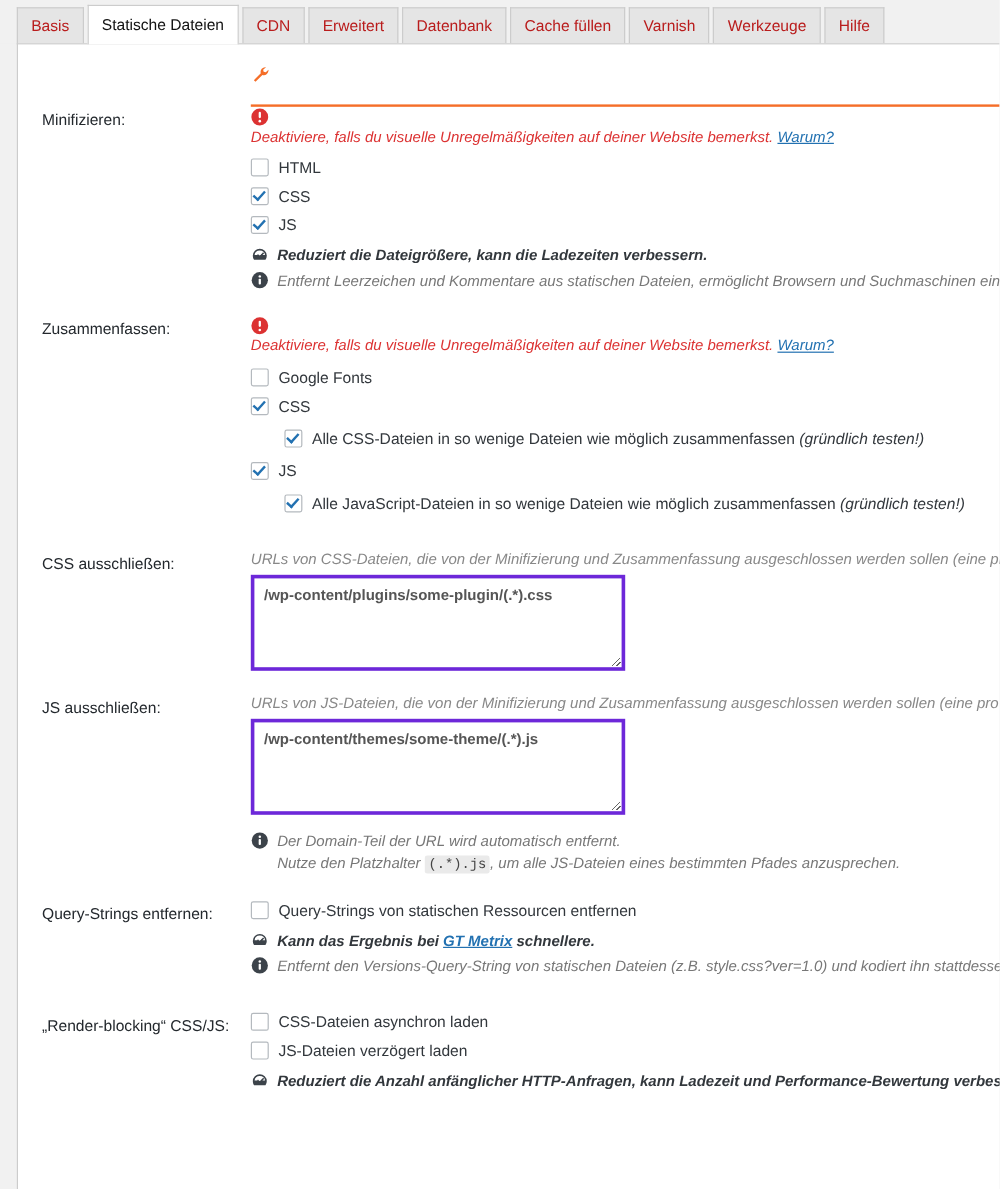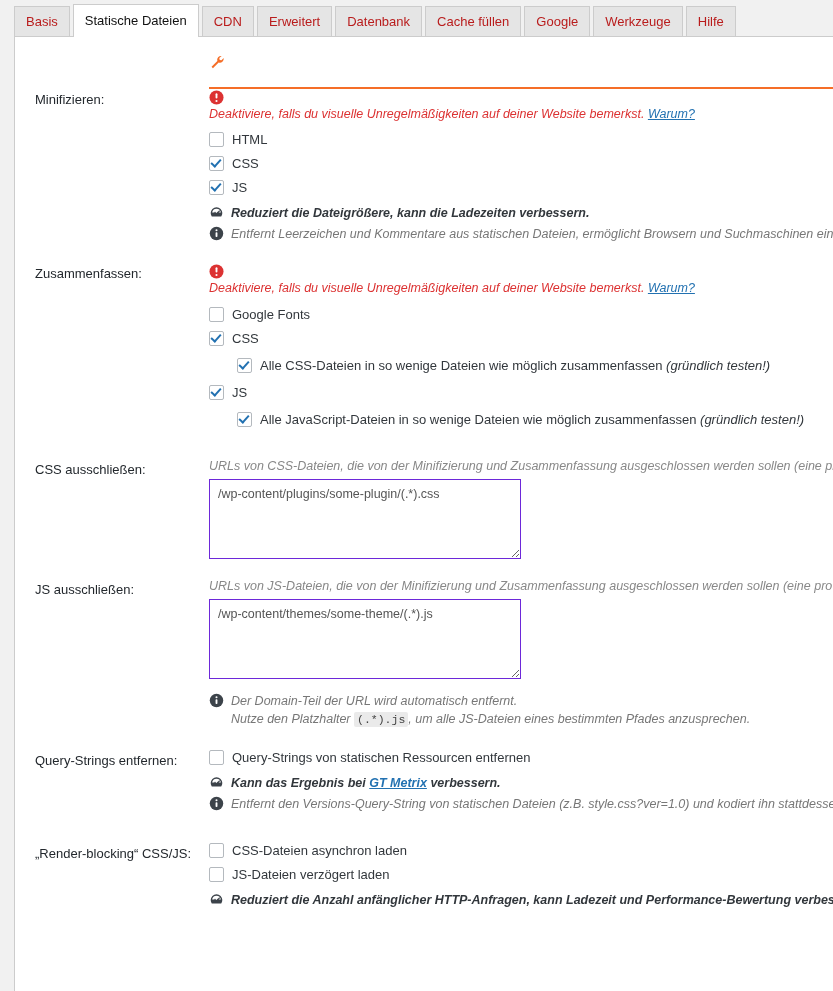--- a/index.html
+++ b/index.html
@@ -210,31 +210,32 @@
   .ta-help {
     font-style: italic;
     color: #888;
     font-size: 12.5px;
     margin-bottom: 6px;
     white-space: nowrap;
   }
   textarea.box {
     width: 312px;
     height: 80px;
-    border: 1px solid #6d28d9;
+    border: 3px solid #6d28d9;
     background: #fff;
     font-family: "Liberation Sans", sans-serif;
     font-size: 12.5px;
     color: #555;
     padding: 6px 8px;
     box-sizing: border-box;
     resize: both;
     outline: none;
     display: block;
     line-height: 1.4;
+    font-weight: bold;
   }
   .code {
     font-family: "Liberation Mono", monospace;
     background: #eaeaea;
     color: #444;
     font-style: normal;
     padding: 1px 3px;
     font-size: 11.5px;
     border-radius: 2px;
   }
@@ -251,21 +252,21 @@
 <body>
 
 <div class="tabwrap">
   <div class="tabstrip" id="tabstrip">
       <div class="tab">Basis</div>
       <div class="tab active">Statische Dateien</div>
       <div class="tab">CDN</div>
       <div class="tab">Erweitert</div>
       <div class="tab">Datenbank</div>
       <div class="tab">Cache füllen</div>
-      <div class="tab">Google</div>
+      <div class="tab">Varnish</div>
       <div class="tab">Werkzeuge</div>
       <div class="tab">Hilfe</div>
     </div>
 </div>
 
 <div class="panel">
 
   <div class="headblock">
     <div class="wrench-row">
       <span class="wrench">
@@ -431,21 +432,21 @@
         <span class="ico">
           <svg width="15" height="15" viewBox="0 0 16 16" aria-hidden="true">
             <path d="M8 2.4a6.2 6.2 0 0 0-6.2 6.2c0 1.35.43 2.6 1.16 3.62h10.08A6.16 6.16 0 0 0 14.2 8.6 6.2 6.2 0 0 0 8 2.4zm0 1.5a4.7 4.7 0 0 1 4.66 4.1H10.3l-.7-.95L8 9.1 6.4 7.05l-.7.95H3.34A4.7 4.7 0 0 1 8 3.9z" fill="#3c434a"></path>
             <circle cx="8" cy="9.7" r="1.5" fill="#3c434a"></circle>
             <path d="M8 9.7 11.4 6" stroke="#3c434a" stroke-width="1.3" fill="none"></path>
           </svg>
         </span>
         <span>
           <span>Kann das Ergebnis bei</span>
           <a href="#">GT Metrix</a>
-          <span>verbessern.</span>
+          <span>schnellere.</span>
         </span>
       </div>
 
       <div class="note note-info">
         <span class="ico">
           <svg width="15" height="15" viewBox="0 0 16 16" aria-hidden="true">
             <circle cx="8" cy="8" r="7.2" fill="#3c434a"></circle>
             <circle cx="8" cy="4.6" r="1.1" fill="#fff"></circle>
             <rect x="7" y="6.6" width="2" height="5.2" rx="0.8" fill="#fff"></rect>
           </svg>

